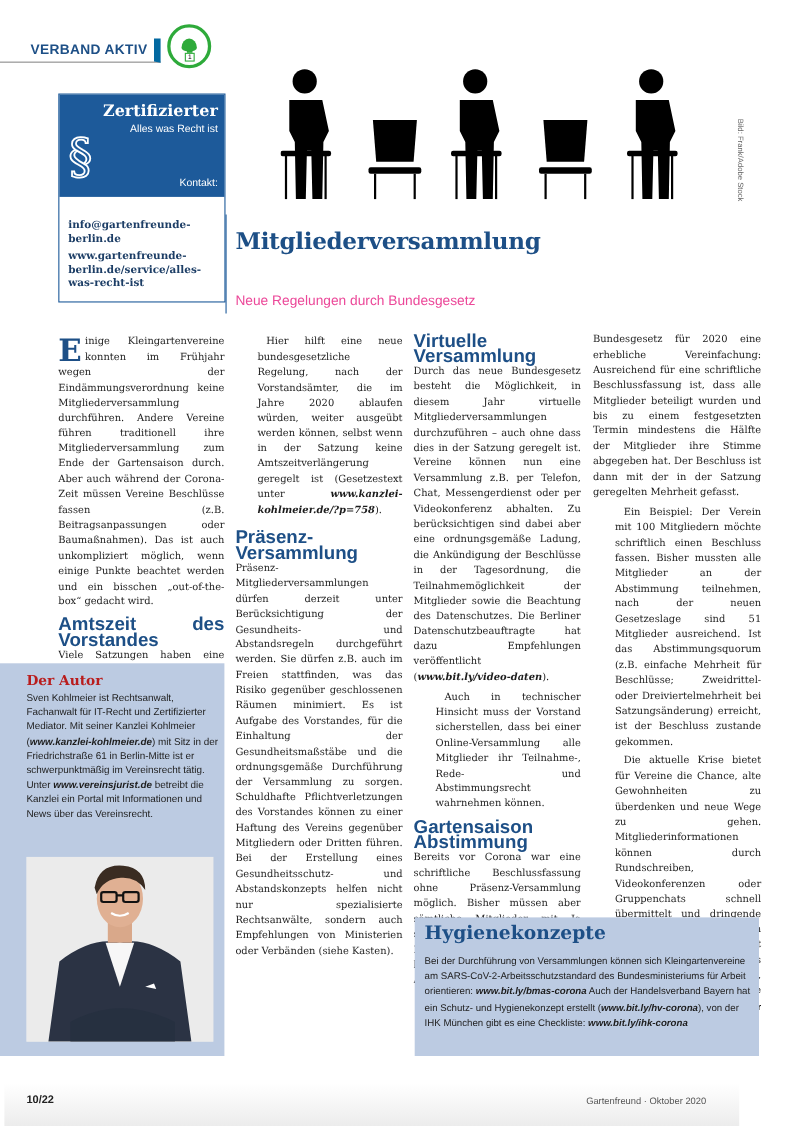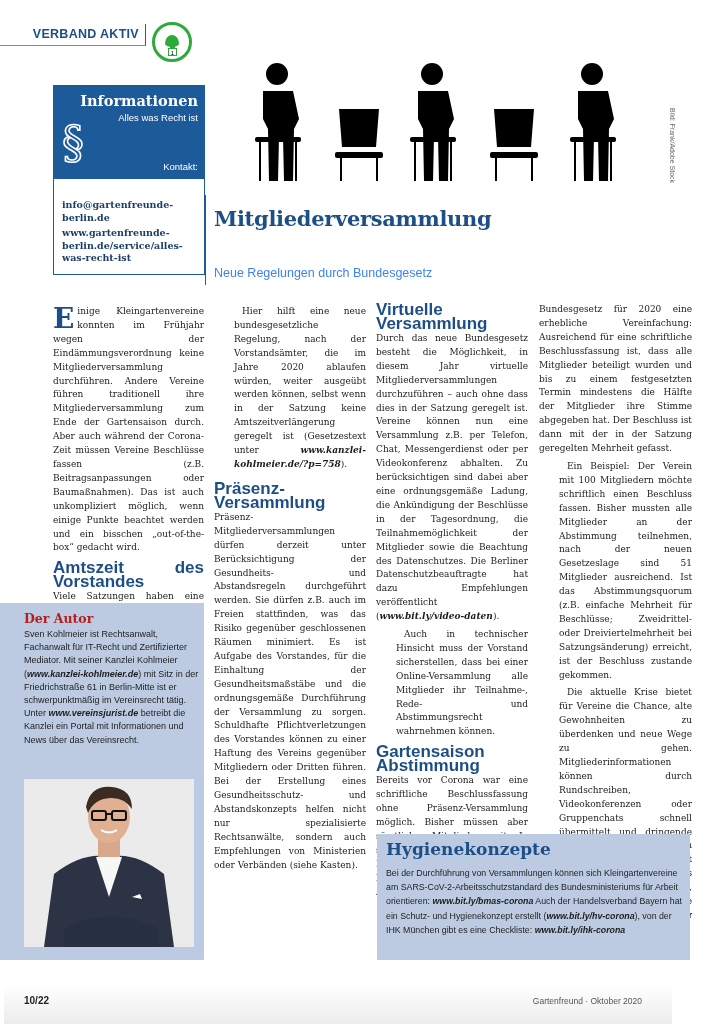--- a/index.html
+++ b/index.html
@@ -1,20 +1,20 @@
 <!DOCTYPE html>
 <html><head>
 <meta charset="utf-8">
 <style>
   * { box-sizing: border-box; margin: 0; padding: 0; }
   html, body { width: 720px; height: 1024px; background: #ffffff; overflow: hidden; }
   body { position: relative; font-family: "DejaVu Serif", "Liberation Serif", serif; color: #1c1c1c; }
 
   
-  .section-header { position: absolute; left: 0; top: 24px; width: 146px; height: 22px; border-bottom: 1px solid #8a8a8a; border-right: 1px solid #0369a1; }
+  .section-header { position: absolute; left: 0; top: 35px; width: 146px; height: 22px; border-bottom: 1px solid #8a8a8a; border-right: 6px solid #0369a1; }
   .section-header span { position: absolute; right: 6px; top: 3px; font-family: "Liberation Sans", sans-serif; font-weight: bold; font-size: 12.5px; color: #1d4f86; letter-spacing: 0.3px; }
   .logo { position: absolute; left: 152px; top: 22px; width: 40px; height: 40px; border-radius: 50%; border: 3px solid #2eaa3a; background: #fff; }
   .logo .leaf { position: absolute; left: 10px; top: 10px; width: 14px; height: 12px; background: #2eaa3a; border-radius: 50% 50% 50% 50% / 70% 70% 30% 30%; }
   .logo .stem { position: absolute; left: 15px; top: 21px; width: 5px; height: 9px; background: #2eaa3a; }
   .logo .num { position: absolute; left: 13px; top: 23px; width: 9px; height: 8px; font-size: 6px; line-height: 8px; text-align: center; color: #000; font-family: "Liberation Sans", sans-serif; background: #fff; border: 1px solid #2eaa3a; }
 
   
   .hero { position: absolute; left: 255px; top: 55px; width: 400px; height: 130px; }
   .credit { position: absolute; left: 676px; top: 108px; font-family: "Liberation Sans", sans-serif; font-size: 7px; color: #666; transform: rotate(90deg); transform-origin: left top; white-space: nowrap; }
 
@@ -24,21 +24,21 @@
   .legal-title { position: absolute; right: 6px; top: 6px; font-family: "DejaVu Serif", serif; font-weight: bold; font-size: 14.5px; color: #fff; }
   .legal-sub { position: absolute; right: 6px; top: 26px; font-family: "Liberation Sans", sans-serif; font-size: 9.5px; color: #fff; }
   .legal-para { position: absolute; left: 8px; top: 32px; font-family: "DejaVu Serif", serif; font-size: 44px; color: #1d5a9a; -webkit-text-stroke: 1.6px #fff; line-height: 50px; }
   .legal-contact { position: absolute; right: 6px; top: 75px; font-family: "Liberation Sans", sans-serif; font-size: 9.5px; color: #fff; }
   .legal-body { padding: 20px 8px 0 8px; }
   .legal-body p { font-family: "DejaVu Serif", serif; font-weight: bold; font-size: 9.5px; line-height: 12.5px; color: #1d3e66; margin-bottom: 3px; }
 
   
   .title-rule { position: absolute; left: 205px; top: 195px; width: 1px; height: 90px; background: #1d5a9a; }
   .title { position: absolute; left: 214px; top: 207px; font-family: "DejaVu Serif", serif; font-weight: bold; font-size: 21px; line-height: 24px; color: #1d4f86; letter-spacing: -0.3px; }
-  .subtitle { position: absolute; left: 214px; top: 266px; font-family: "Liberation Sans", sans-serif; font-size: 12.5px; color: #3b82f6; text-align: right; }
+  .subtitle { position: absolute; left: 214px; top: 266px; font-family: "Liberation Sans", sans-serif; font-size: 12.5px; color: #ec4899; text-align: right; }
 
   
   .col { position: absolute; font-size: 9px; line-height: 13.9px; text-align: justify; hyphens: manual; color: #1c1c1c; }
   .col p { margin-bottom: 4px; }
   .col p.indent { text-indent: 8px; margin-left: 20px; }
   .col h3 { font-family: "Liberation Sans", sans-serif; font-weight: bold; font-size: 17px; color: #1d4f86; margin: 6px 0 1px 0; line-height: 14px; }
   .col1 { left: 53px; top: 305px; width: 151px; }
   .col2 { left: 214px; top: 305px; width: 152px; }
   .col3 { left: 376px; top: 303px; width: 152px; }
   .col4 { left: 539px; top: 303px; width: 153px; }
@@ -115,21 +115,21 @@
       <rect x="0" y="82" width="46" height="5" rx="2"></rect>
       <rect x="4" y="86" width="2" height="40"></rect>
       <rect x="40" y="86" width="2" height="40"></rect>
     </g>
   </g>
 </svg>
 <div class="credit">Bild: Frank/Adobe Stock</div>
 
 <div class="legal">
   <div class="legal-top">
-    <div class="legal-title">Informationen</div>
+    <div class="legal-title">Zertifizierter</div>
     <div class="legal-sub">Alles was Recht ist</div>
     <div class="legal-para">§</div>
     <div class="legal-contact">Kontakt:</div>
   </div>
   <div class="legal-body">
     <p>info@gartenfreunde-berlin.de</p>
     <p>www.gartenfreunde-berlin.de/service/alles-was-recht-ist</p>
   </div>
 </div>
 

